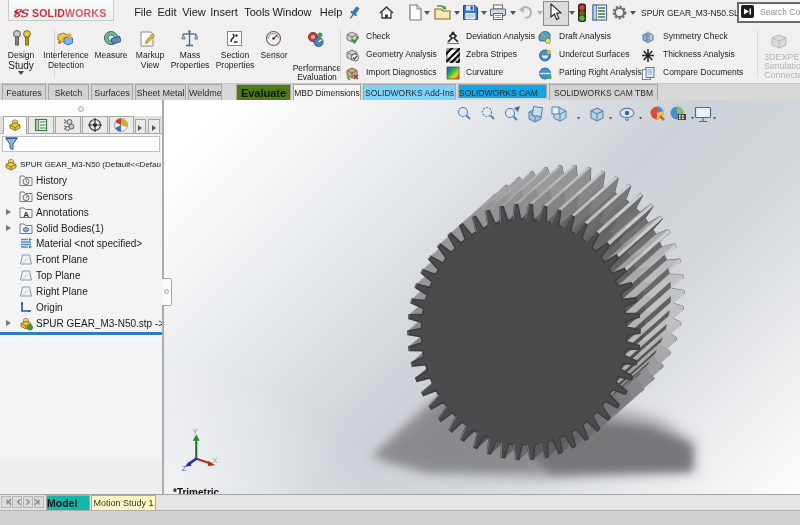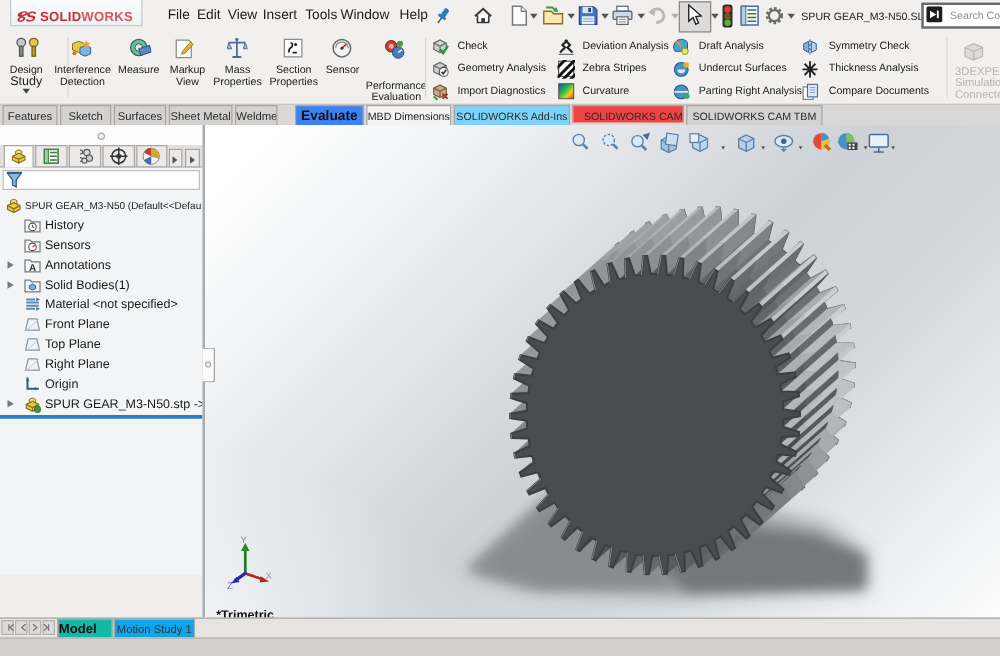--- a/index.html
+++ b/index.html
@@ -249,24 +249,24 @@
   </svg>
 <div class="tx" style="left:764px;top:52px;font-size:9px;color:#b5b3b1">3DEXPERIE</div>
 <div class="tx" style="left:764px;top:61px;font-size:9px;color:#b5b3b1">Simulatio</div>
 <div class="tx" style="left:764px;top:70px;font-size:9px;color:#b5b3b1">Connecte</div>
 <div class="abs" style="left:0px;top:83px;width:800px;height:17px;background:#dad8d6;border-top:1px solid #c8c6c4;box-sizing:border-box"></div>
 <div class="abs" style="left:2px;top:84px;width:44px;height:16px;background:#d4d2d0;border:1px solid #a9a7a5;border-bottom:none;box-sizing:border-box;font-size:9px;font-weight:normal;color:#2a2a2a;text-align:center;line-height:16px;white-space:nowrap;overflow:hidden">Features</div>
 <div class="abs" style="left:48px;top:84px;width:41px;height:16px;background:#d4d2d0;border:1px solid #a9a7a5;border-bottom:none;box-sizing:border-box;font-size:9px;font-weight:normal;color:#2a2a2a;text-align:center;line-height:16px;white-space:nowrap;overflow:hidden">Sketch</div>
 <div class="abs" style="left:91px;top:84px;width:42px;height:16px;background:#d4d2d0;border:1px solid #a9a7a5;border-bottom:none;box-sizing:border-box;font-size:9px;font-weight:normal;color:#2a2a2a;text-align:center;line-height:16px;white-space:nowrap;overflow:hidden">Surfaces</div>
 <div class="abs" style="left:135px;top:84px;width:51px;height:16px;background:#d4d2d0;border:1px solid #a9a7a5;border-bottom:none;box-sizing:border-box;font-size:9px;font-weight:normal;color:#2a2a2a;text-align:center;line-height:16px;white-space:nowrap;overflow:hidden">Sheet Metal</div>
 <div class="abs" style="left:188px;top:84px;width:34px;height:16px;background:#d4d2d0;border:1px solid #a9a7a5;border-bottom:none;box-sizing:border-box;font-size:9px;font-weight:normal;color:#2a2a2a;text-align:center;line-height:16px;white-space:nowrap;overflow:hidden">Weldments</div>
-<div class="abs" style="left:236px;top:84px;width:55px;height:16px;background:#3b82f6;border:1px solid #a9a7a5;border-bottom:none;box-sizing:border-box;font-size:11px;font-weight:bold;color:#111;text-align:center;line-height:16px;white-space:nowrap;overflow:hidden">Evaluate</div>
+<div class="abs" style="left:236px;top:84px;width:55px;height:16px;background:#4d7c0f;border:1px solid #a9a7a5;border-bottom:none;box-sizing:border-box;font-size:11px;font-weight:bold;color:#111;text-align:center;line-height:16px;white-space:nowrap;overflow:hidden">Evaluate</div>
 <div class="abs" style="left:293px;top:84px;width:68px;height:16px;background:#f4f3f2;border:1px solid #a9a7a5;border-bottom:none;box-sizing:border-box;font-size:8.5px;font-weight:normal;color:#222;text-align:center;line-height:16px;white-space:nowrap;overflow:hidden">MBD Dimensions</div>
 <div class="abs" style="left:363px;top:84px;width:93px;height:16px;background:#7dd3fc;border:1px solid #a9a7a5;border-bottom:none;box-sizing:border-box;font-size:8.5px;font-weight:normal;color:#2a2a2a;text-align:center;line-height:16px;white-space:nowrap;overflow:hidden">SOLIDWORKS Add-Ins</div>
-<div class="abs" style="left:458px;top:84px;width:89px;height:14px;background:#ef4444;border:1px solid #a9a7a5;border-bottom:none;box-sizing:border-box;font-size:8.5px;font-weight:normal;color:#2a2a2a;text-align:right;line-height:16px;white-space:nowrap;overflow:hidden">SOLIDWORKS CAM</div>
+<div class="abs" style="left:458px;top:84px;width:89px;height:14px;background:#0ea5e9;border:1px solid #a9a7a5;border-bottom:none;box-sizing:border-box;font-size:8.5px;font-weight:normal;color:#2a2a2a;text-align:left;line-height:16px;white-space:nowrap;overflow:hidden">SOLIDWORKS CAM</div>
 <div class="abs" style="left:549px;top:84px;width:109px;height:20px;background:#d4d2d0;border:1px solid #a9a7a5;border-bottom:none;box-sizing:border-box;font-size:8.5px;font-weight:normal;color:#2a2a2a;text-align:center;line-height:16px;white-space:nowrap;overflow:hidden">SOLIDWORKS CAM TBM</div>
 <div class="abs" style="left:0px;top:100px;width:800px;height:4px;background:#fdfdfd"></div>
 <div class="abs" style="left:164px;top:100px;width:636px;height:394px;
 background:radial-gradient(ellipse 420px 280px at -5% 108%, rgba(255,255,255,0.75) 0%, rgba(255,255,255,0) 60%),linear-gradient(135deg,#ffffff 6%,#ebeef0 26%,#cdd2d8 52%,#d4d8dc 68%,#ffffff 102%)">
 <svg class="abs" style="left:291px;top:4px" width="265" height="22" viewBox="0 0 265 22">
 <g stroke="#5b80a5" fill="none" stroke-width="1.1">
 <circle cx="8" cy="8" r="4.5" fill="#dce9f4"></circle>
         <path d="M11.5 11.5 L15 15" stroke-width="2"></path>
 <circle cx="32" cy="8" r="4.5" fill="#dce9f4" stroke-dasharray="2 1.3"></circle>
         <path d="M35.5 11.5 L39 15" stroke-width="2"></path>
@@ -721,13 +721,13 @@
 <div class="abs" style="left:34px;top:496px;width:10px;height:12px;background:#dddbd9;border:1px solid #b5b3b1;box-sizing:border-box"></div>
 <svg class="abs" style="left:1px;top:496px" width="44" height="12" viewBox="0 0 44 14">
 <g stroke="#777" stroke-width="1.2" fill="none">
 <path d="M3.5 4 V10 M8 4 L4.5 7 L8 10"></path>
 <path d="M19 4 L15.5 7 L19 10"></path>
 <path d="M26 4 L29.5 7 L26 10"></path>
 <path d="M40.5 4 V10 M36 4 L39.5 7 L36 10"></path>
 </g>
   </svg>
 <div class="abs" style="left:46px;top:495px;width:44px;height:15px;background:#14b8a6;border:1px solid #a8a6a4;border-bottom:none;box-sizing:border-box;font-size:10.5px;font-weight:bold;color:#111;text-align:left;line-height:15px">Model</div>
-<div class="abs" style="left:91px;top:495px;width:65px;height:15px;background:#0ea5e9;border:1px solid #a8a6a4;border-bottom:none;box-sizing:border-box;font-size:9px;color:#333;text-align:center;line-height:15px;white-space:nowrap">Motion Study 1</div>
+<div class="abs" style="left:91px;top:495px;width:65px;height:15px;background:#fef9c3;border:1px solid #a8a6a4;border-bottom:none;box-sizing:border-box;font-size:9px;color:#333;text-align:center;line-height:15px;white-space:nowrap">Motion Study 1</div>
 <div class="abs" style="left:0px;top:510px;width:800px;height:15px;background:#d3d1cf;border-top:1px solid #b2b0ae;box-sizing:border-box"></div>
 </body></html>

